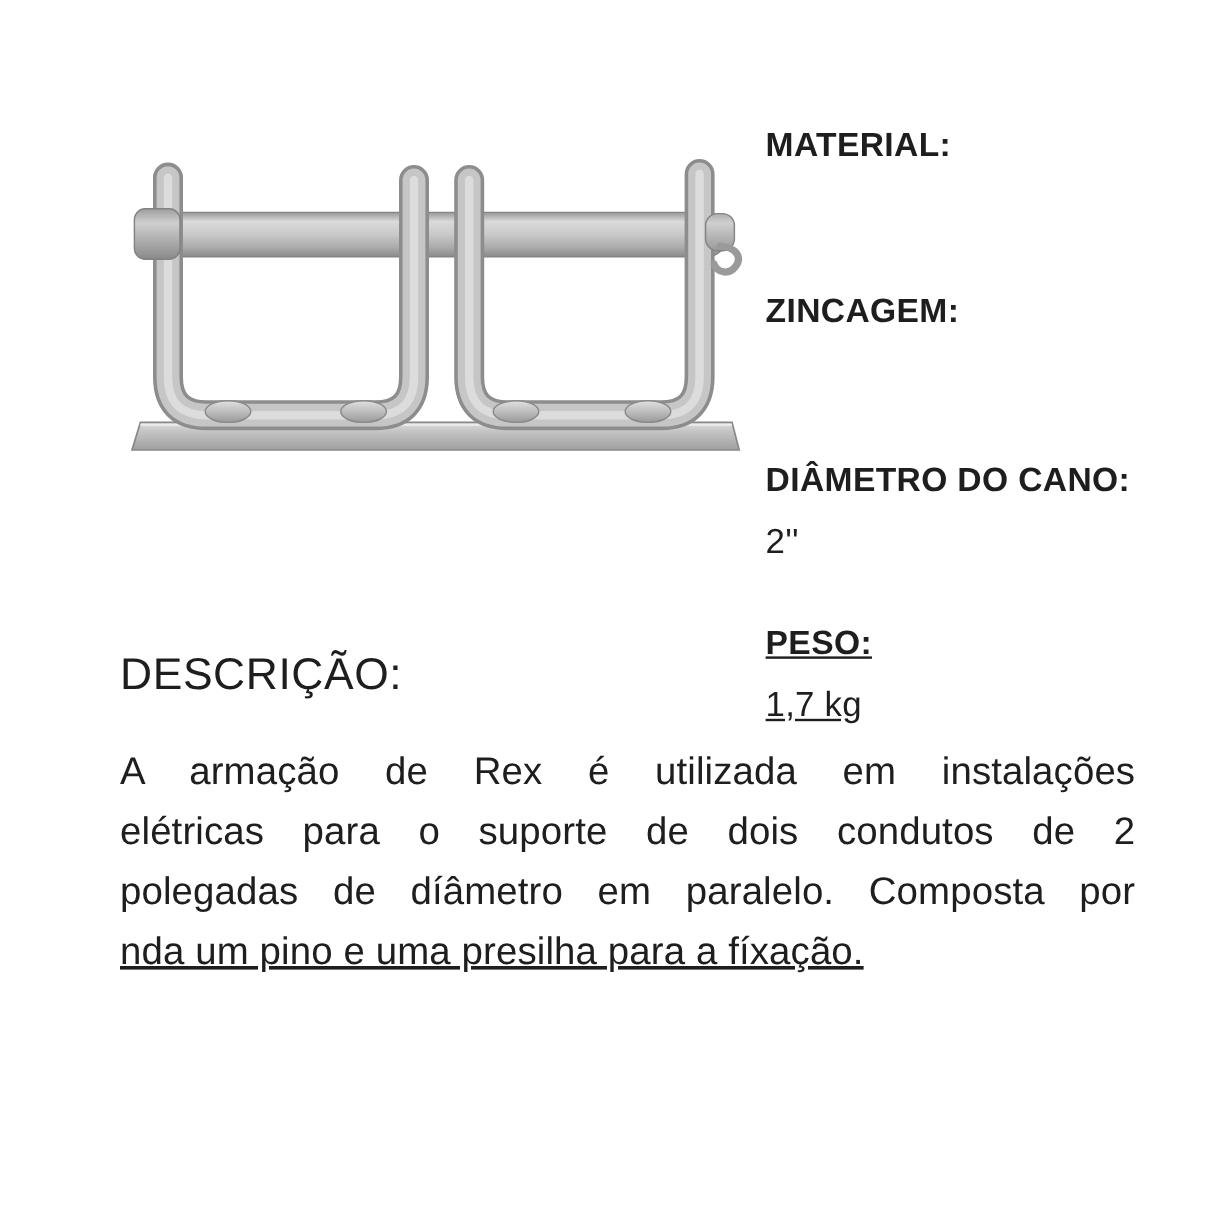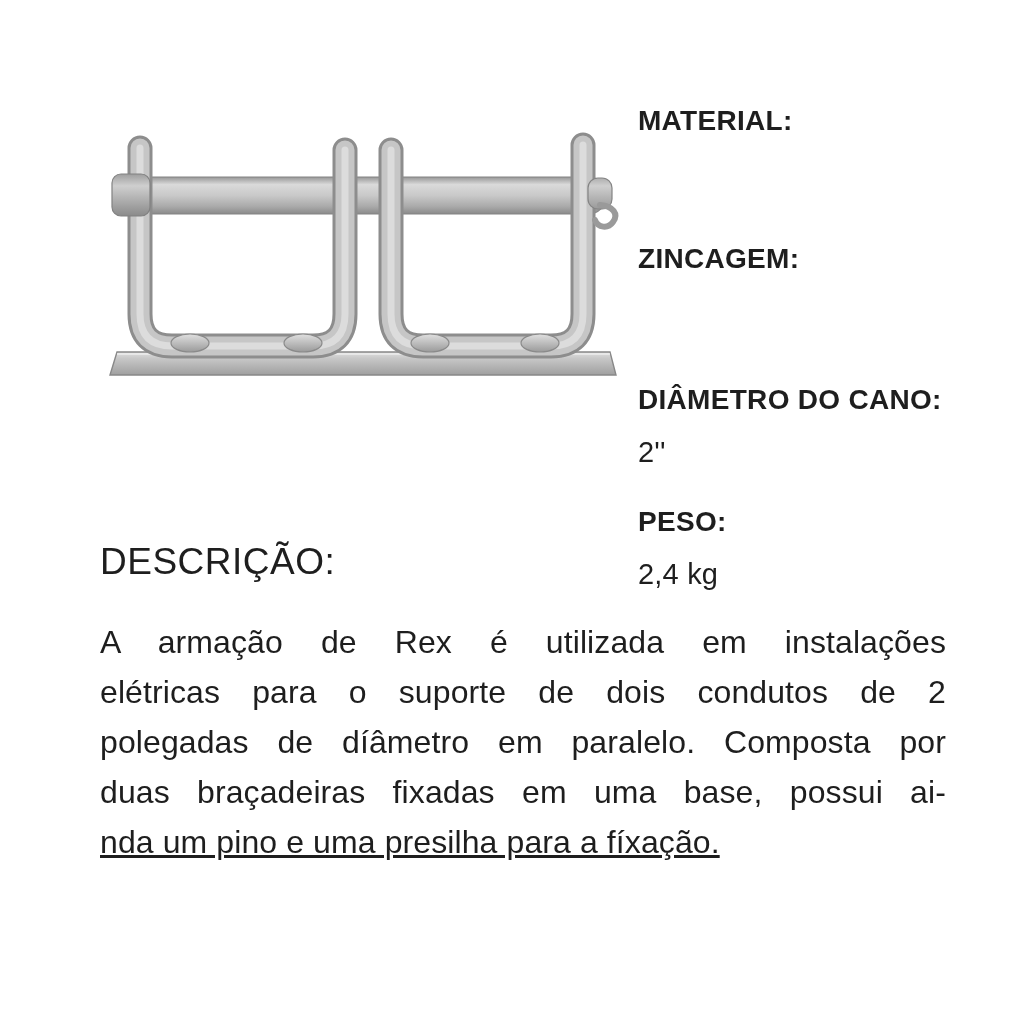--- a/index.html
+++ b/index.html
@@ -19,21 +19,21 @@
     font-weight:700;font-size:28px;line-height:34px;letter-spacing:.3px;
     white-space:nowrap;
   }
   .spec .value{
     font-weight:400;font-size:29px;line-height:32px;letter-spacing:.2px;
     margin-top:19px;white-space:nowrap;
   }
   #spec-material{top:104px;}
   #spec-zincagem{top:242px;}
   #spec-diametro{top:383px;}
-  #spec-peso{top:505px;}
+  #spec-peso{top:519px;text-decoration:underline;}
 
   
   #description-heading{
     position:absolute;left:100px;top:541px;
     font-weight:400;font-size:37px;letter-spacing:.5px;
   }
   #description-paragraph{
     position:absolute;left:100px;top:617px;width:846px;
     font-size:32px;line-height:50px;letter-spacing:.1px;
   }
@@ -107,24 +107,23 @@
   <div class="label">ZINCAGEM:</div>
 </div>
 
 <div class="spec" id="spec-diametro">
   <div class="label">DIÂMETRO DO CANO:</div>
   <div class="value">2''</div>
 </div>
 
 <div class="spec" id="spec-peso">
   <div class="label">PESO:</div>
-  <div class="value">2,4 kg</div>
+  <div class="value">1,7 kg</div>
 </div>
 
 <div id="description-heading">DESCRIÇÃO:</div>
 
 <div id="description-paragraph">
   <div class="dline">A armação de Rex é utilizada em instalações</div>
   <div class="dline">elétricas para o suporte de dois condutos de 2</div>
   <div class="dline">polegadas de díâmetro em paralelo. Composta por</div>
-  <div class="dline">duas braçadeiras fixadas em uma base, possui ai-</div>
   <div class="dline last">nda um pino e uma presilha para a fíxação.</div>
 </div>
 
 </body></html>

